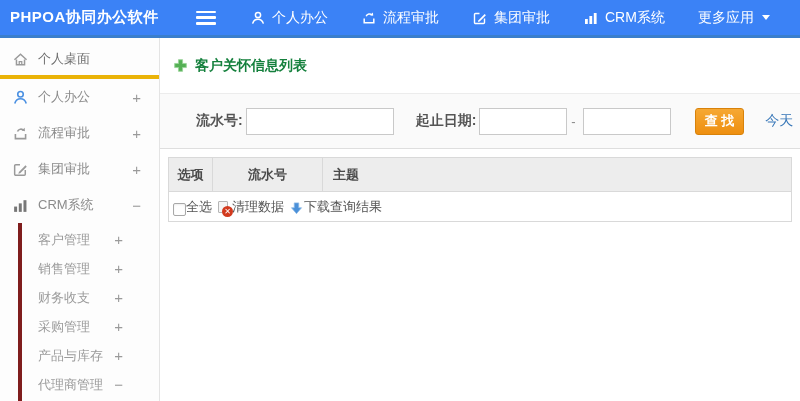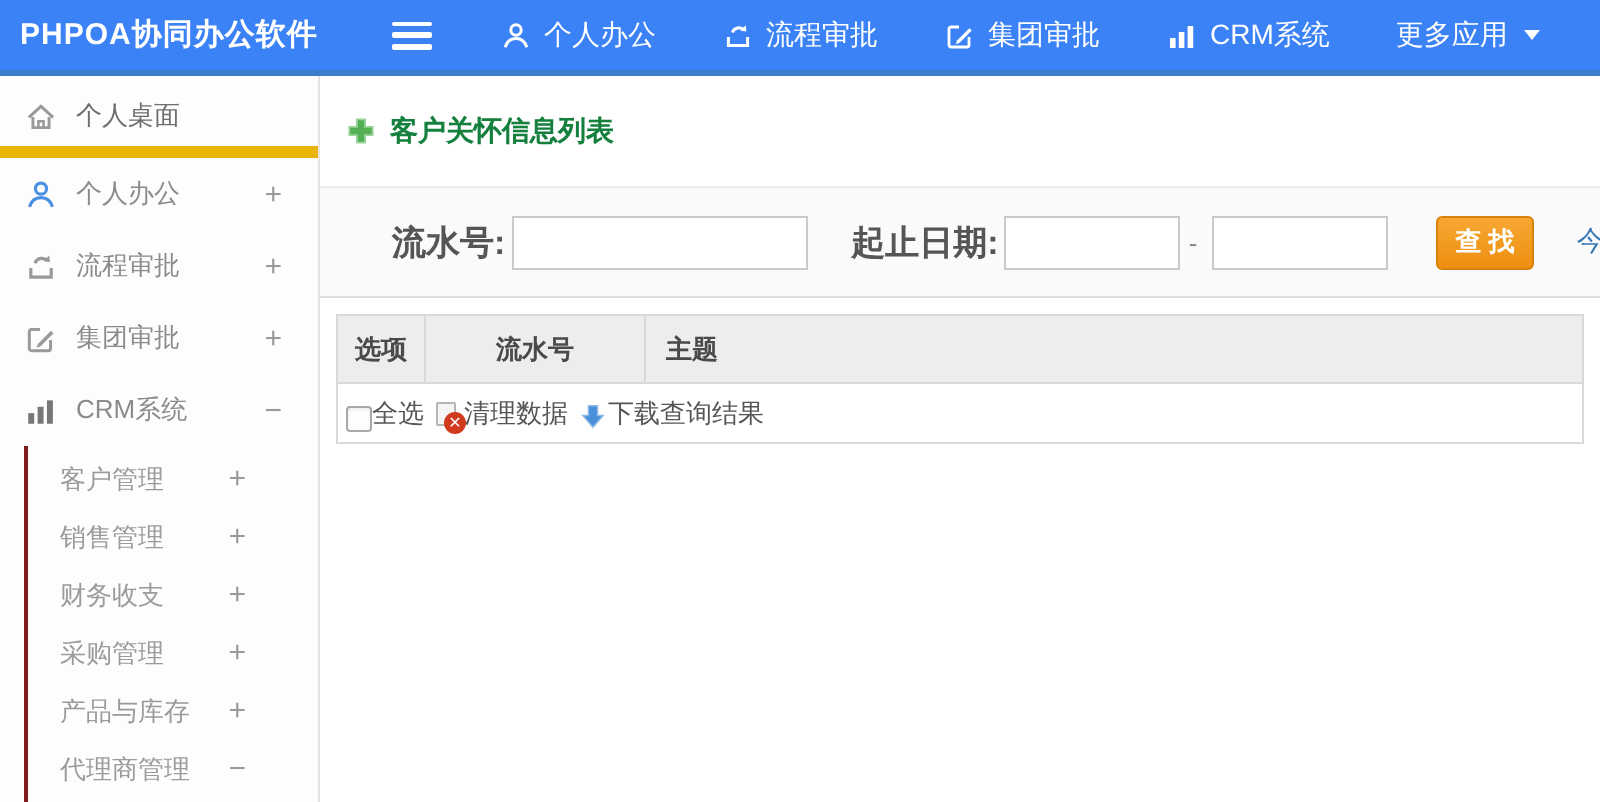--- a/index.html
+++ b/index.html
@@ -20,42 +20,42 @@
     border-top:5.5px solid #fff; margin-left:2px; }
 
   
   .layout { display:flex; height:363px; }
 
   
   .sidebar { width:160px; background:#fdfdfd; border-right:1px solid #e4e4e4;
     padding-top:5px; display:flex; flex-direction:column; flex-shrink:0; }
   .side-item { height:36px; display:flex; align-items:center; padding:0 18px 0 12px;
     color:#8b8b8b; font-size:13px; cursor:pointer; }
-  .side-item.first { color:#6e6e6e; border-bottom:6px solid #eab308; }
+  .side-item.first { color:#6e6e6e; border-bottom:4px solid #eab308; }
   .side-item .sico { width:17px; height:17px; margin-right:9px; display:inline-flex; color:#9a9a9a; }
   .side-item .sico svg { width:17px; height:17px; }
   .side-item .sico.blue { color:#4a90e2; }
   .side-item .lbl { flex:1; }
   .toggle { color:#9a9a9a; font-size:15px; font-weight:normal; }
-  .submenu { margin-left:12px; border-left:2px solid #7f1d1d; flex:1; padding-top:2px; }
+  .submenu { margin-left:18px; border-left:4px solid #7f1d1d; flex:1; padding-top:2px; }
   .sub-item { height:29px; display:flex; align-items:center; padding:0 36px 0 16px;
     color:#9b9b9b; font-size:13px; cursor:pointer; }
   .sub-item .lbl { flex:1; }
 
   
   .main { width:640px; display:flex; flex-direction:column; }
   .title-row { height:55px; display:flex; align-items:center; padding-left:13px; }
   .plus-ico { width:15px; height:15px; margin-right:7px; display:inline-flex; }
   .page-title { font-size:14px; font-weight:bold; color:#15803d; }
 
   .search-bar { height:56px; background:#fafafa; border-top:1px solid #ececec;
     border-bottom:1px solid #dedede; display:flex; align-items:center;
     padding-left:36px; white-space:nowrap; }
   .search-bar > * { flex-shrink:0; }
-  .s-label { font-size:17px; font-weight:bold; color:#555; }
+  .s-label { font-size:14px; font-weight:bold; color:#555; }
   .inp { height:27px; border:1px solid #c9c9c9; background:#fff; font-size:13px; padding:0 5px;
     margin-left:3px; outline:none; }
   .inp.serial { width:148px; }
   .inp.date { width:88px; }
   .dash { color:#888; margin:0 4px; font-size:13px; }
   .date-label { margin-left:22px; }
   .find-btn { margin-left:24px; height:27px; padding:0 9px; font-size:13px; font-weight:bold;
     color:#fff; background:linear-gradient(#f6a833,#ee8f10); border:1px solid #d8820a;
     border-radius:3px; cursor:pointer; }
   .quick-link { color:#3877b8; font-size:14px; text-decoration:none; margin-left:21px; cursor:pointer; }

